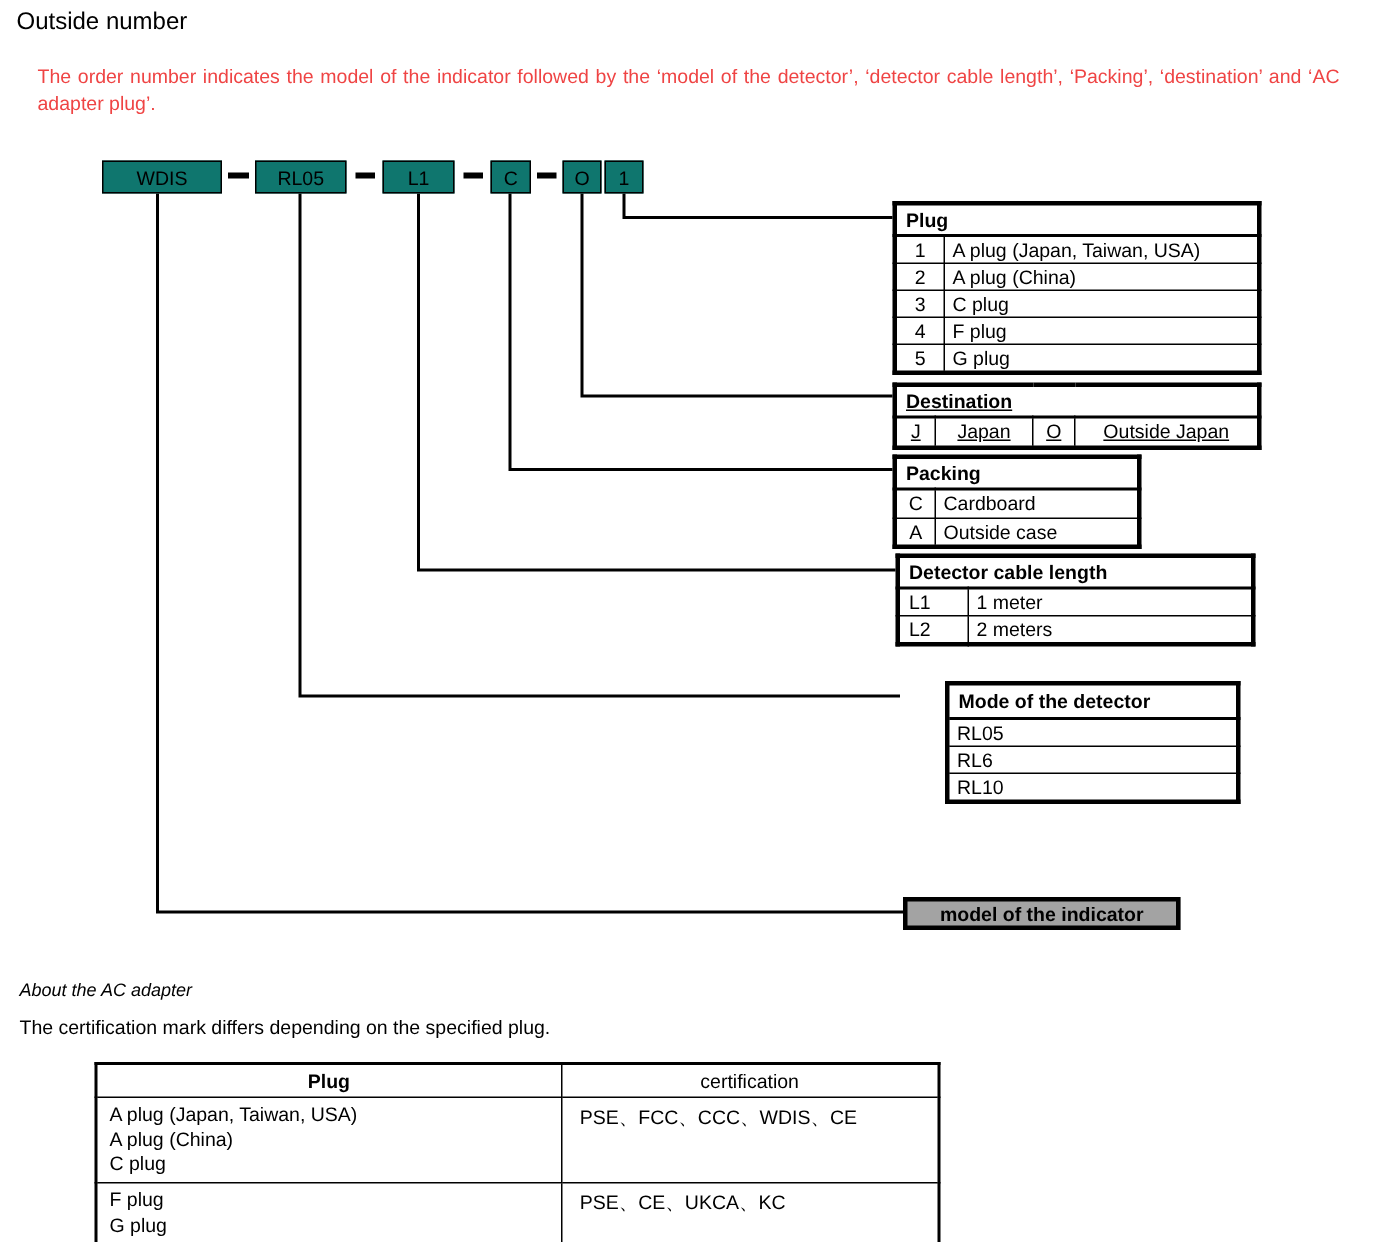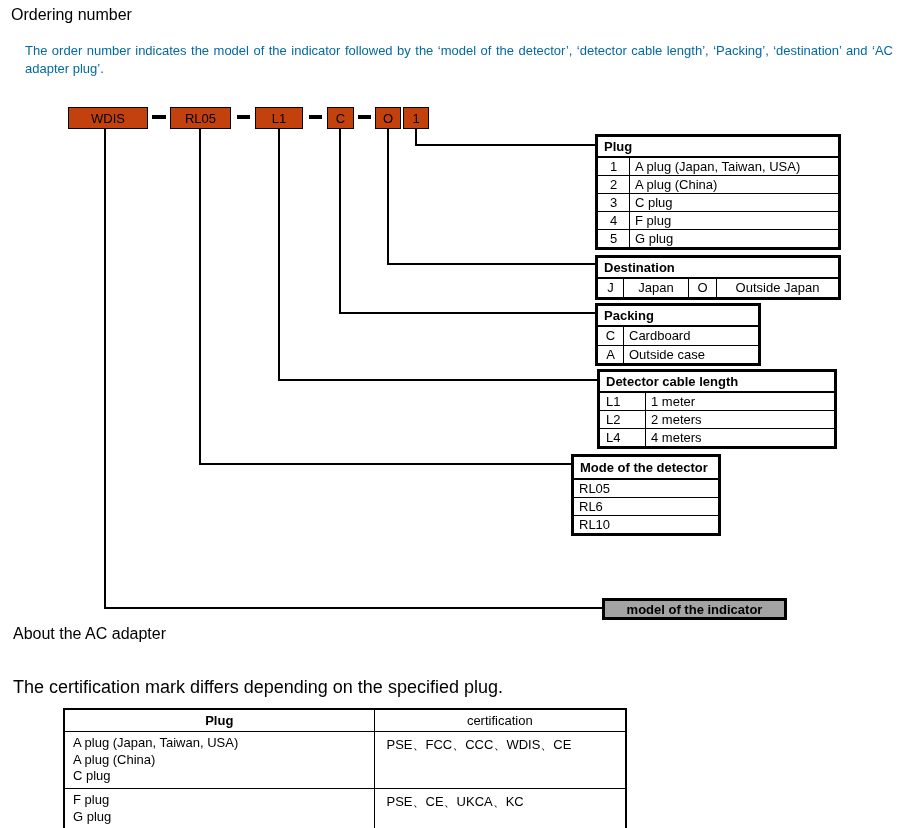--- a/index.html
+++ b/index.html
@@ -5,77 +5,77 @@
   * { margin:0; padding:0; box-sizing:border-box; }
   html,body { background:#ffffff; }
   body {
     width:916px; height:828px;
     font-family:"Liberation Sans","DejaVu Sans",sans-serif;
     color:#000;
   }
   .page { position:relative; width:916px; height:828px; background:#fff; overflow:hidden; }
 
   .doc-title { position:absolute; left:11px; top:6px; font-size:16px; font-weight:400; color:#000; }
-  .intro { position:absolute; left:25px; top:42px; width:868px; font-size:13px; line-height:17.5px; text-align:justify; color:#0369a1; }
+  .intro { position:absolute; left:25px; top:42px; width:868px; font-size:13px; line-height:17.5px; text-align:justify; color:#ef4444; }
 
   
   .codebox {
     position:absolute; top:107px; height:22px;
-    border:1.5px solid #000; background:#c2410c;
+    border:1.5px solid #000; background:#0f766e;
     display:flex; align-items:center; justify-content:center;
     font-size:13px; color:#000;
   }
   .dash { position:absolute; top:115px; height:4px; background:#000; }
 
   svg.connectors { position:absolute; left:0; top:0; width:916px; height:828px; pointer-events:none; }
   svg.connectors polyline { fill:none; stroke:#000; stroke-width:2; }
 
   
   .dtable { position:absolute; border-collapse:collapse; table-layout:fixed; background:#fff; border:3px solid #000; }
   .dtable th { border:1px solid #000; border-bottom:2px solid #000; font-size:13px; font-weight:700; text-align:left; padding:2px 6px; height:21px; }
   .dtable td { border:1px solid #000; font-size:13px; padding:1px 5px; height:18px; }
   .dtable td.code { text-align:center; padding:1px 2px; }
   .dtable td.leftcode { text-align:left; padding-left:6px; }
   .dtable td.ctr { text-align:center; }
 
   #plug-table  { left:595px; top:134px; width:246px; }
-  #dest-table  { left:595px; top:255px; width:246px; }
+  #dest-table  { left:595px; top:255px; width:246px;text-decoration:underline; }
   #dest-table td { height:20px; }
   #pack-table  { left:595px; top:303px; width:166px; }
   #pack-table td { height:19px; }
   #cable-table { left:597px; top:369px; width:240px; }
-  #mode-table  { left:571px; top:454px; width:150px; }
+  #mode-table  { left:630px; top:454px; width:197px; }
   #mode-table th { height:23px; }
 
   .indicator-box {
     position:absolute; left:602px; top:598px; width:185px; height:22px;
     border:3px solid #000; background:#a3a3a3;
     display:flex; align-items:center; justify-content:center;
     font-size:13px; font-weight:700;
   }
 
   
-  .ac-title { position:absolute; left:13px; top:625px; font-size:16px; font-weight:400; }
-  .ac-sub   { position:absolute; left:13px; top:677px; font-size:18px; }
+  .ac-title { position:absolute; left:13px; top:653px; font-size:12px; font-weight:400;font-style:italic; }
+  .ac-sub   { position:absolute; left:13px; top:677px; font-size:13px; }
 
   #ac-table { position:absolute; left:63px; top:708px; width:564px; border-collapse:collapse; table-layout:fixed; background:#fff; border:2px solid #000; }
   #ac-table th { border:1px solid #000; font-size:13px; font-weight:700; text-align:center; padding:3px 4px; height:22px; }
   #ac-table th.normal { font-weight:400; }
   #ac-table td { border:1px solid #000; font-size:13px; vertical-align:top; padding:3px 8px; }
   #ac-table td.cert { padding:4px 12px; }
   #ac-table tr.r1 td { height:57px; }
   #ac-table tr.r2 td { height:33px; }
   .plugline { line-height:16.5px; }
 </style>
 </head>
 <body>
 
 <div class="page">
 
-  <div class="doc-title">Ordering number</div>
+  <div class="doc-title">Outside number</div>
   <p class="intro">The order number indicates the model of the indicator followed by the ‘model of the detector’, ‘detector cable length’, ‘Packing’, ‘destination’ and ‘AC adapter plug’.</p>
 
   <svg class="connectors" viewBox="0 0 916 828">
     <polyline points="416,129 416,145 596,145"></polyline>
     <polyline points="388,129 388,264 596,264"></polyline>
     <polyline points="340,129 340,313 600,313"></polyline>
     <polyline points="279,129 279,380 598,380"></polyline>
     <polyline points="200,129 200,464 600,464"></polyline>
     <polyline points="105,129 105,608 603,608"></polyline>
   </svg>
@@ -173,24 +173,20 @@
           <th colspan="2">Detector cable length</th>
         </tr>
     <tr>
       <td class="leftcode">L1</td>
       <td>1 meter</td>
         </tr>
     <tr>
       <td class="leftcode">L2</td>
       <td>2 meters</td>
         </tr>
-    <tr>
-      <td class="leftcode">L4</td>
-      <td>4 meters</td>
-        </tr>
   </tbody>
     </table>
 
   <table class="dtable" id="mode-table">
     <tbody>
         <tr>
           <th>Mode of the detector</th>
         </tr>
     <tr>
           <td>RL05</td>

